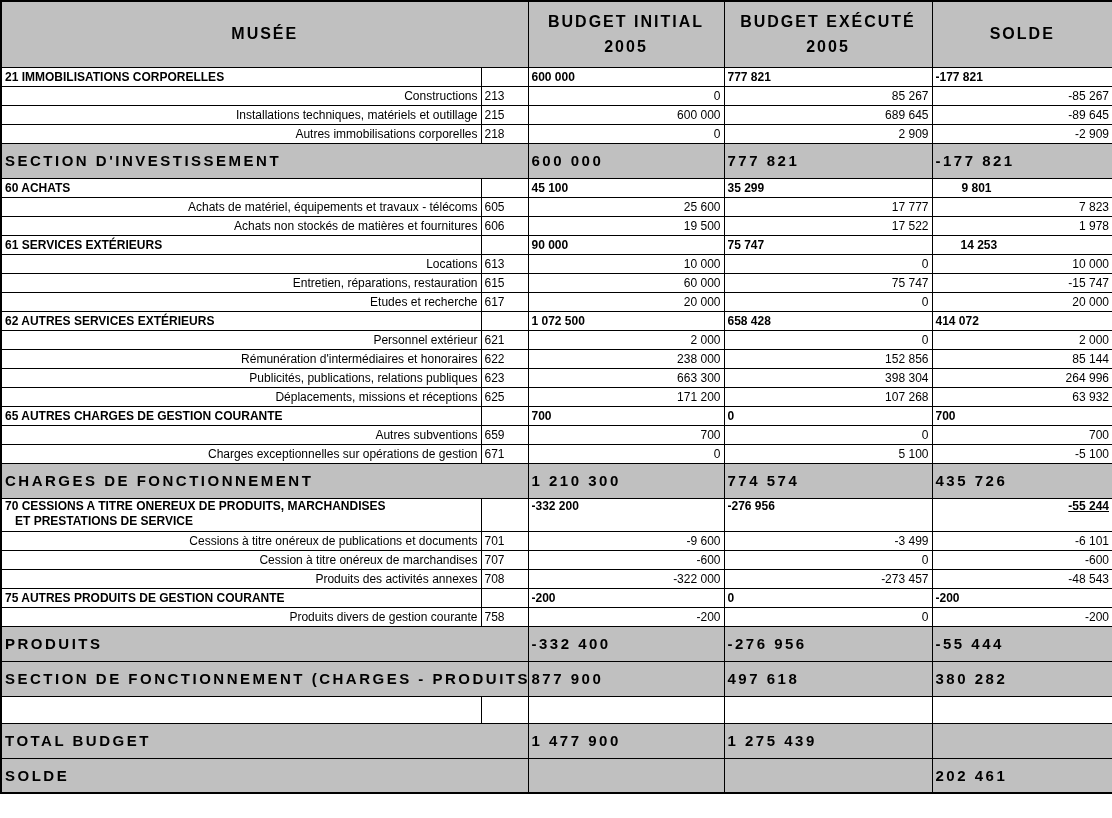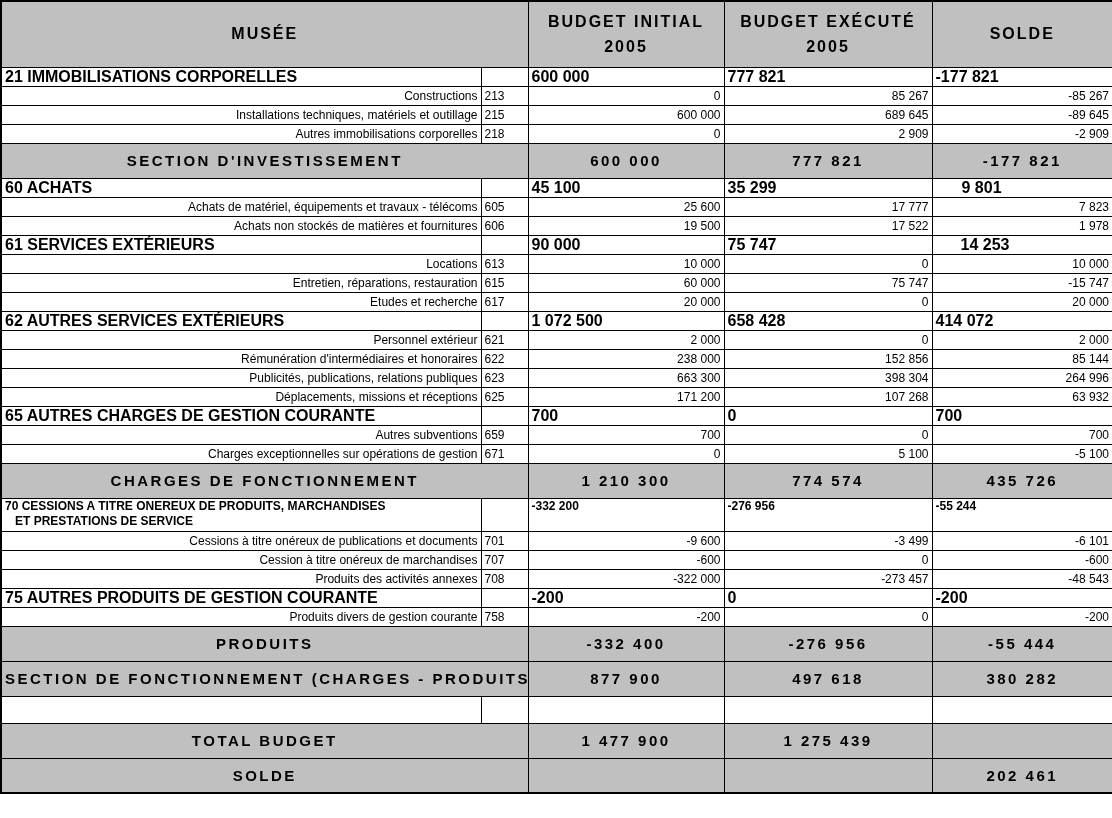--- a/index.html
+++ b/index.html
@@ -29,21 +29,21 @@
     font-size: 16px;
     letter-spacing: 2px;
     text-align: center;
     vertical-align: middle;
     border-width: 2px;
     line-height: 1.6;
   }
   
   tr.section td {
     height: 19px;
-    font-size: 16px;
+    font-size: 12px;
     font-weight: bold;
     text-align: left;
     border-top-width: 2px;
   }
   tr.section2 td {
     height: 33px;
     font-size: 12px;
     font-weight: bold;
     text-align: left;
     vertical-align: top;
@@ -60,21 +60,21 @@
   tr.detail td.lbl { text-align: right; }
   td.code { text-align: left; font-weight: bold; font-size: 12px; }
   tr.detail td.val { text-align: right; }
   
   tr.band td {
     background: #c0c0c0;
     height: 35px;
     font-size: 15px;
     font-weight: bold;
     letter-spacing: 2.5px;
-    text-align: center;
+    text-align: left;
     vertical-align: middle;
     border-top-width: 2px;
     border-bottom-width: 2px;
     padding: 0 8px;
   }
   
   tr.spacer td { height: 27px; }
 </style>
 </head>
 <body>
@@ -252,21 +252,21 @@
         <td class="val">435 726</td>
       </tr>
       <tr class="section2">
         <td class="lbl">
           <div class="l1">70 CESSIONS A TITRE ONEREUX DE PRODUITS, MARCHANDISES</div>
           <div class="l2">ET PRESTATIONS DE SERVICE</div>
         </td>
         <td class="code"></td>
         <td class="val" style="text-align: left; font-weight: bold;">-332 200</td>
         <td class="val" style="text-align: left; font-weight: bold;">-276 956</td>
-        <td class="val" style="text-align: left; font-weight: bold;">-55 244</td>
+        <td class="val" style="text-align: right; font-weight: bold; text-decoration: underline;">-55 244</td>
       </tr>
       <tr class="detail">
         <td class="lbl">Cessions à titre onéreux de publications et documents</td>
         <td class="code">701</td>
         <td class="val">-9 600</td>
         <td class="val">-3 499</td>
         <td class="val">-6 101</td>
       </tr>
       <tr class="detail">
         <td class="lbl">Cession à titre onéreux de marchandises</td>

